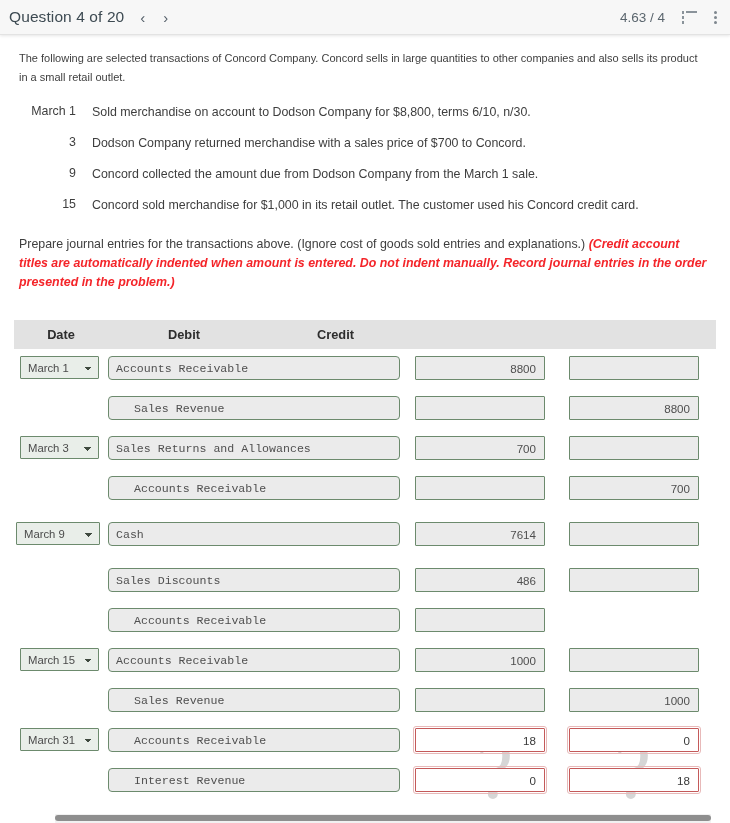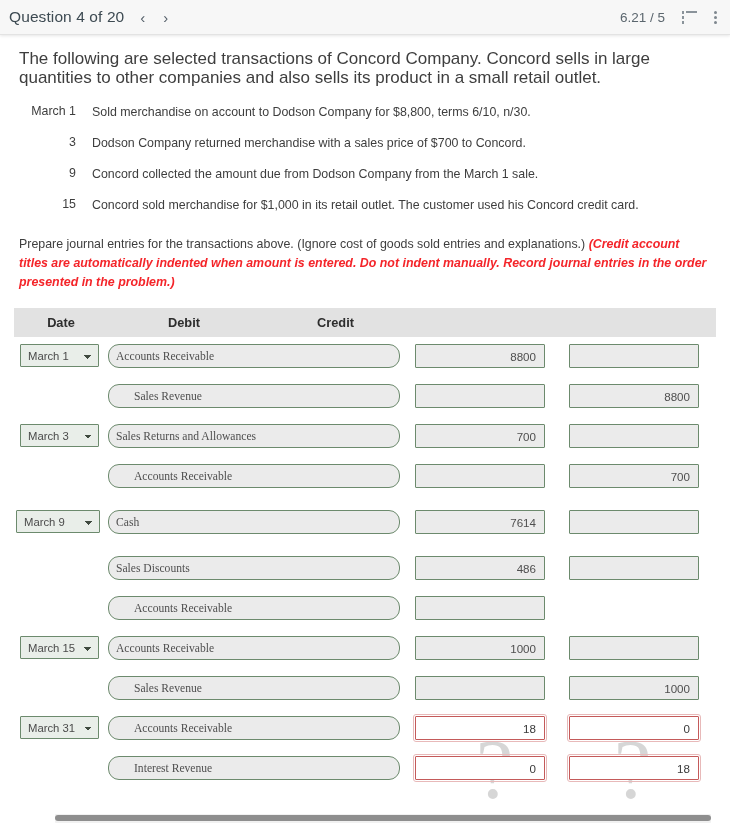--- a/index.html
+++ b/index.html
@@ -76,21 +76,21 @@
     border-radius: 50%; background: #7e878e; display:block;
   }
   .kebab span:nth-child(1){ top: 1px; }
   .kebab span:nth-child(2){ top: 6px; }
   .kebab span:nth-child(3){ top: 11px; }
 
   
   .content { padding: 0 14px; position: relative; }
 
   .intro {
-    font-size: 17px;
+    font-size: 11px;
     color: #3e3e3e;
     line-height: 19px;
     margin: 14px 0 0 5px;
     max-width: 680px;
   }
 
   .txn-table { margin: 17px 0 0 8px; border-collapse: collapse; }
   .txn-table td { vertical-align: top; padding: 0 0 15px 0; font-size: 12.4px; color: #3e3e3e; }
   .txn-date { width: 70px; text-align: right; padding-right: 16px !important; white-space: nowrap; }
   .txn-desc { line-height: 16px; }
@@ -102,21 +102,21 @@
     margin: 7px 0 0 5px;
     max-width: 690px;
   }
   .redital {
     color: #f4252a;
     font-style: italic;
     font-weight: bold;
   }
 
   
-  .journal-wrap { margin-top: 16px; position: relative; }
+  .journal-wrap { margin-top: 28px; position: relative; }
   .jhead {
     display: flex;
     background: #e2e2e2;
     height: 29px;
     align-items: center;
     width: 702px;
   }
   .jhead .cell {
     font-size: 12.8px;
     font-weight: bold;
@@ -162,23 +162,23 @@
     background-repeat: no-repeat;
   }
   select.date-select.wide { width: 84px; margin-left: 2px; }
 
   input.acct-input {
     width: 292px; height: 24px;
     border: 1px solid #6c8a6d;
     background: #ebebeb;
     color: #4f4f4f;
     font-size: 11.6px;
-    font-family: Liberation Serif, serif;
+    font-family: Liberation Mono, monospace;
     padding: 0 6px 0 7px;
-    border-radius: 11px;
+    border-radius: 4px;
   }
   input.acct-input.indent { padding-left: 25px; }
 
   input.amt-input {
     width: 130px; height: 24px;
     border: 1px solid #6c8a6d;
     background: #ebebeb;
     color: #4f4f4f;
     font-size: 11.6px;
     font-family: "Liberation Sans", sans-serif;
@@ -234,21 +234,21 @@
 </head>
 <body>
 
 <div class="topbar">
   <div class="q-title">Question 4 of 20</div>
   <div class="navarrows">
     <span class="navarrow">‹</span>
     <span class="navarrow">›</span>
   </div>
   <div class="topright">
-    <span class="score">6.21 / 5</span>
+    <span class="score">4.63 / 4</span>
     <span class="icon-btn">
       <span class="list-icon">
         <b></b>
           <b></b>
           <b></b>
         <i></i>
           <i></i>
           <i></i>
       </span>
     </span>

